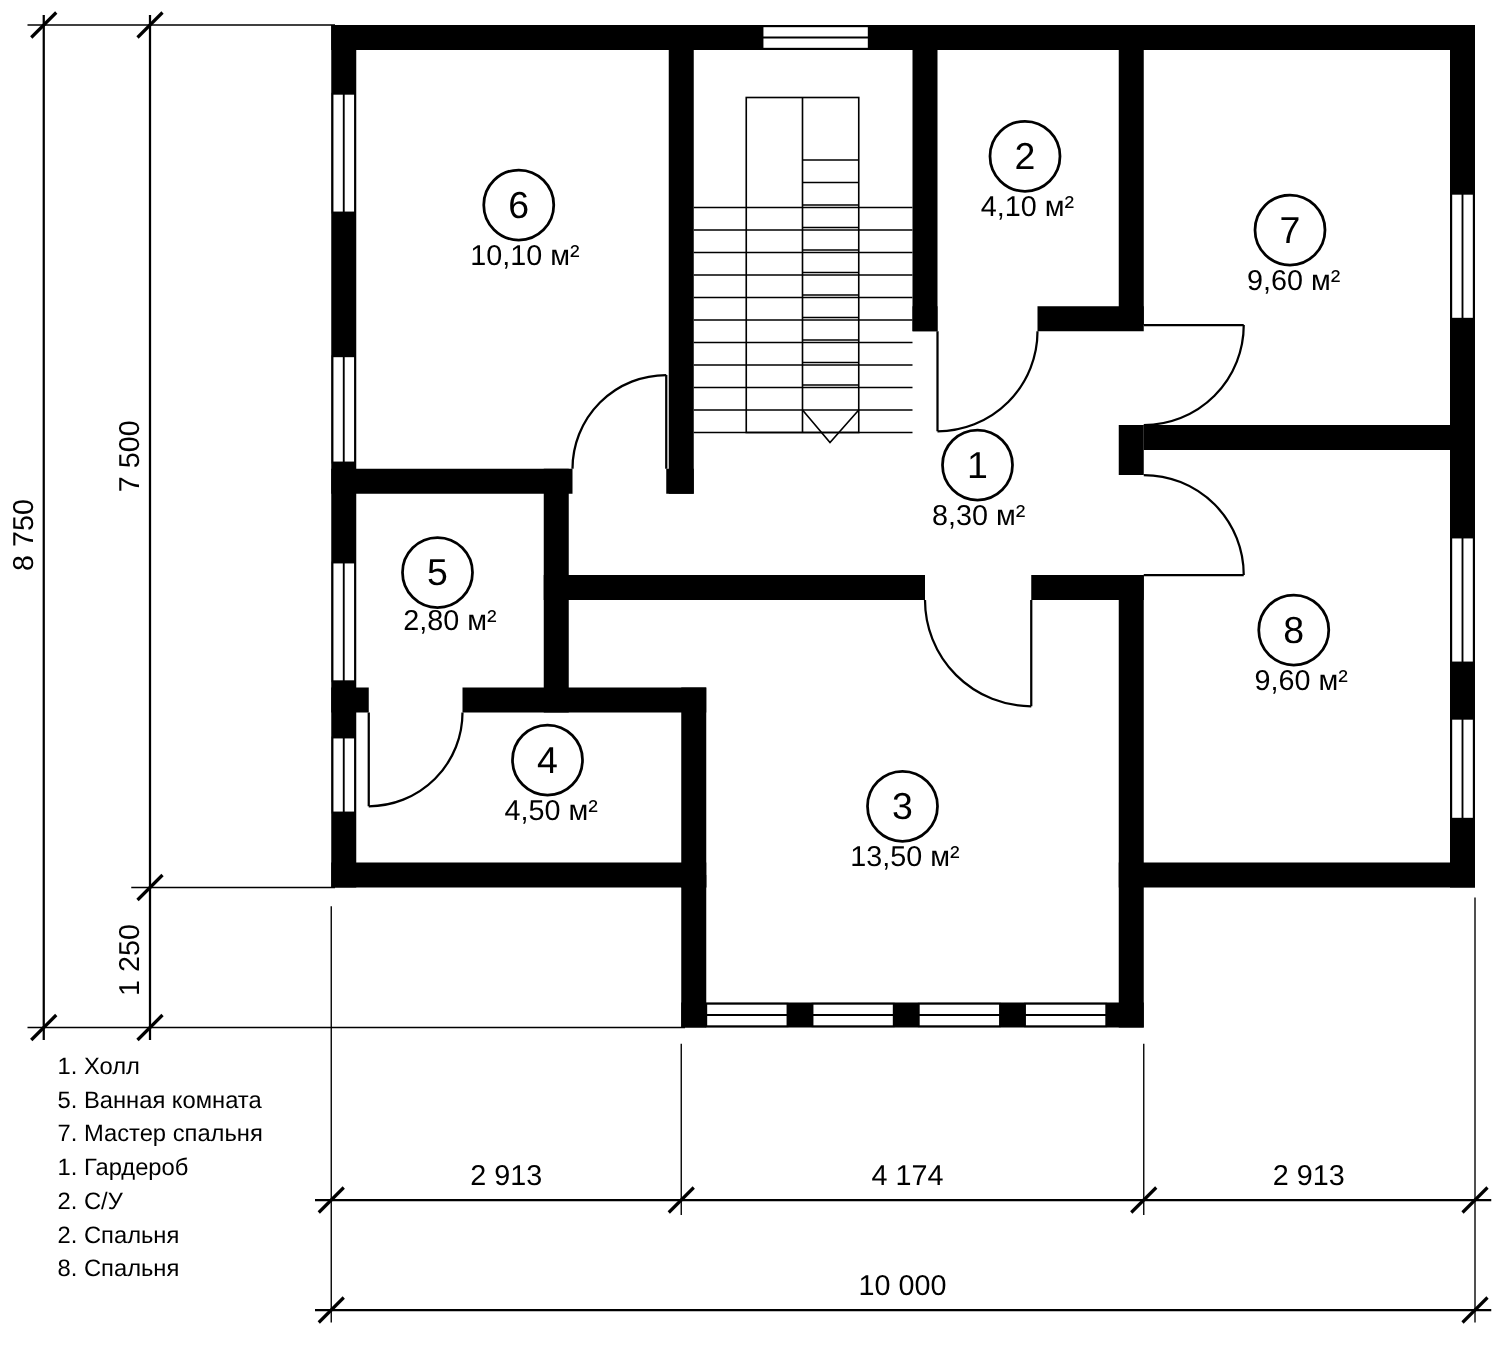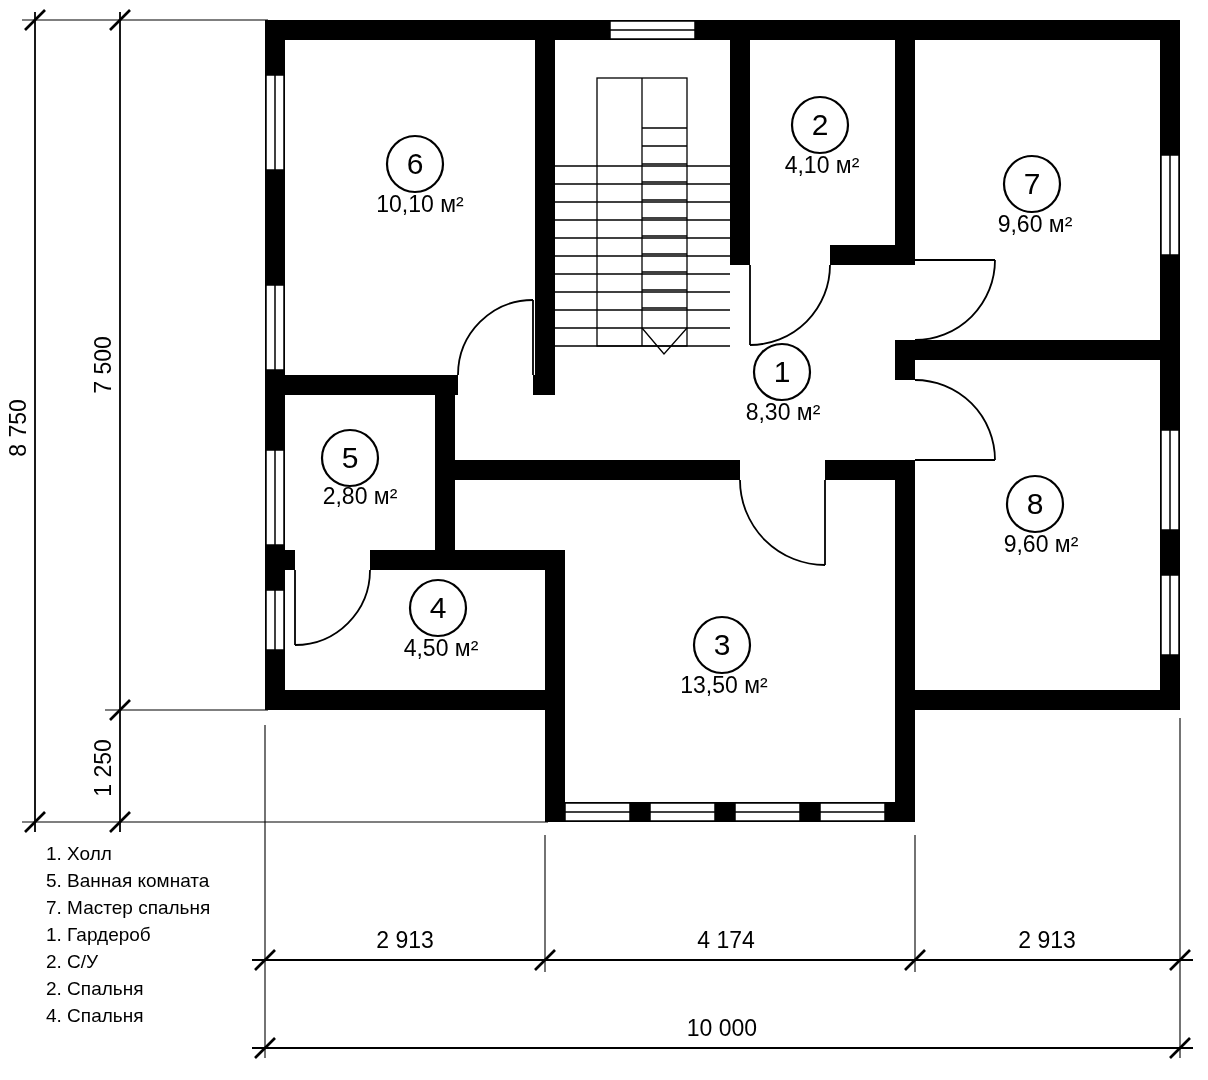--- a/index.html
+++ b/index.html
@@ -243,15 +243,15 @@
   </g>
 </svg>
 
   <div class="legend">
     <div>1. Холл</div>
     <div>5. Ванная комната</div>
     <div>7. Мастер спальня</div>
     <div>1. Гардероб</div>
     <div>2. С/У</div>
     <div>2. Спальня</div>
-    <div>4. Спальня</div>
+    <div>8. Спальня</div>
   </div>
 </div>
 
 </body></html>

